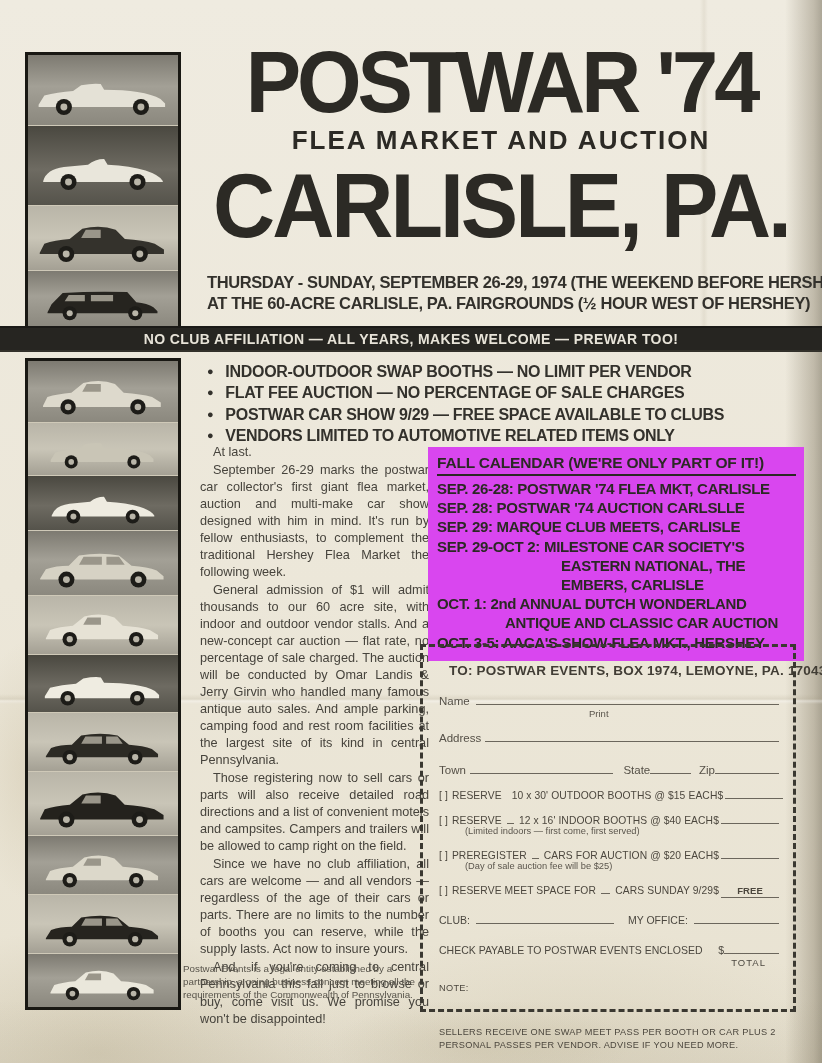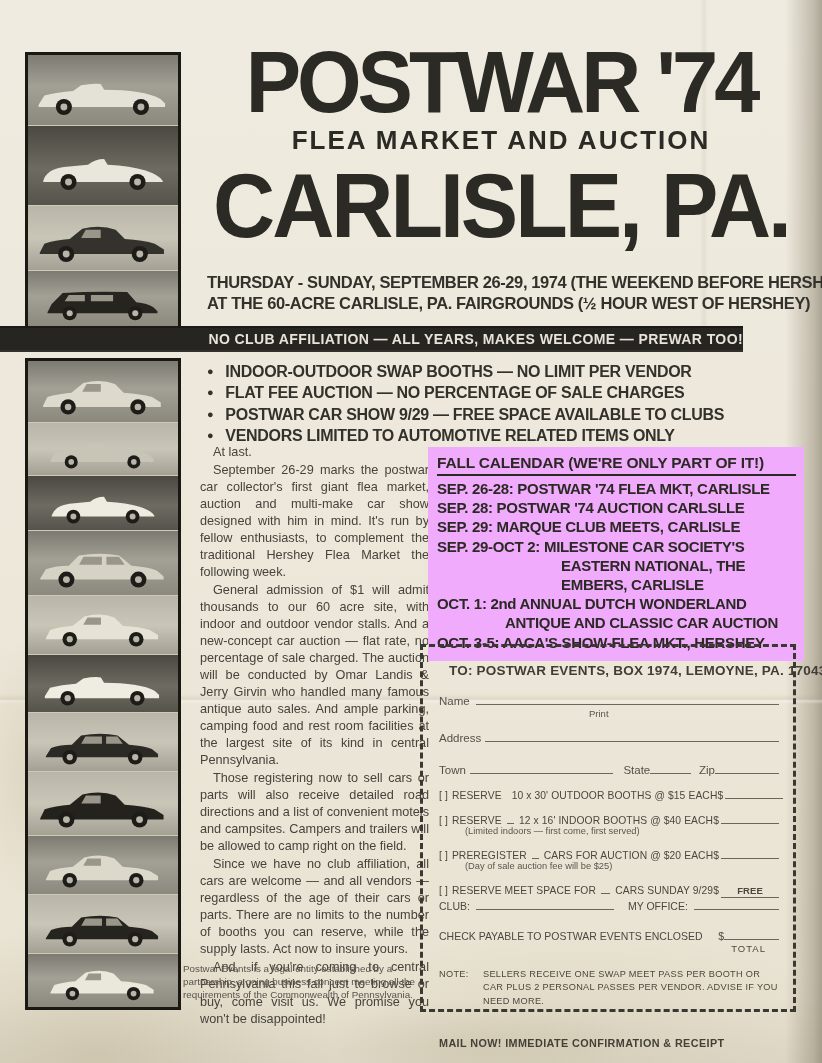--- a/index.html
+++ b/index.html
@@ -38,41 +38,41 @@
   .masthead{position:absolute;left:198px;top:41px;width:606px;text-align:center;color:#2c2a25;}
   .t1{font-size:83px;font-weight:bold;letter-spacing:-4px;line-height:1;white-space:nowrap;
       transform:scaleY(1.04);}
   .t-sub{font-size:26px;font-weight:bold;letter-spacing:2px;margin-top:1px;white-space:nowrap;}
   .t2{font-size:86px;font-weight:bold;letter-spacing:-3px;line-height:1;margin-top:6px;white-space:nowrap;
       transform:scaleY(1.05);}
   .dates{position:absolute;left:207px;top:272px;width:612px;font-size:16.5px;font-weight:bold;
       letter-spacing:-0.4px;line-height:1.27;color:#33312c;white-space:nowrap;}
 
   
-  .banner{position:absolute;left:0;top:326px;width:743px;height:26px;background:#262521;
+  .banner{position:absolute;left:0;top:326px;width:822px;height:26px;background:#262521;
       border-top:2px solid #1b1a17;border-bottom:2px solid #32302a;box-sizing:border-box;
-      display:flex;align-items:center;justify-content:flex-end;}
+      display:flex;align-items:center;justify-content:center;}
   .banner span{color:#e7e3d8;font-size:14px;font-weight:bold;letter-spacing:.4px;white-space:nowrap;}
 
   
   .bullets{position:absolute;left:207px;top:361px;width:606px;}
   .bullet{display:flex;align-items:baseline;font-size:16px;font-weight:bold;letter-spacing:-0.3px;
       line-height:1.33;color:#33312c;white-space:nowrap;}
   .bullet .dot{font-size:11px;margin-right:12px;position:relative;top:-2px;}
 
   
   .bodycol{position:absolute;left:200px;top:444px;width:229px;font-size:12.7px;line-height:1.34;
       color:#46433c;text-align:justify;}
   .bodycol p{margin:0 0 1px 0;text-indent:13px;}
   .legal{position:absolute;left:183px;top:962px;width:238px;font-size:9.8px;line-height:1.35;
       color:#57534a;text-align:left;}
 
   
   .calendar{position:absolute;left:428px;top:447px;width:376px;box-sizing:border-box;
-      background:#f0abfc;padding:7px 8px 9px 9px;color:#2b2924;}
+      background:#d946ef;padding:7px 8px 9px 9px;color:#2b2924;}
   .cal-head{font-size:15.5px;font-weight:bold;letter-spacing:-0.2px;border-bottom:2px solid #2b2924;
       padding-bottom:2px;margin-bottom:3px;white-space:nowrap;}
   .cal-line{font-size:15px;font-weight:bold;letter-spacing:-0.3px;line-height:1.28;white-space:nowrap;}
   .cal-ind1{padding-left:124px;}
   .cal-ind2{padding-left:68px;}
 
   
   .coupon{position:absolute;left:420px;top:644px;width:376px;height:368px;box-sizing:border-box;
       border:3px dashed #3a3831;padding:12px 14px 8px 16px;color:#4c4840;}
   .to-line{font-size:13.5px;font-weight:bold;letter-spacing:.2px;color:#413d35;margin:4px 0 14px 10px;white-space:nowrap;}
@@ -86,28 +86,28 @@
   .town-row{}
   .w-town{width:148px;margin-right:10px;}
   .w-state{width:42px;margin-right:8px;}
   .w-zip{width:66px;}
   .resv{display:flex;align-items:baseline;font-size:10.3px;letter-spacing:.1px;color:#4c473e;margin-top:10px;white-space:nowrap;}
   .resv .cb{margin-right:4px;}
   .resv .blank{width:42px;margin:0 5px;}
   .resv .amt{margin-left:auto;display:flex;align-items:baseline;}
   .resv .amt .aline{width:58px;margin-left:2px;text-align:center;font-size:9.5px;font-weight:bold;}
   .subnote{font-size:9.3px;color:#5a554c;margin:0 0 0 26px;}
-  .club-row{display:flex;align-items:baseline;font-size:10.5px;white-space:nowrap;}
+  .club-row{display:flex;align-items:baseline;font-size:10.5px;margin-top:14px;white-space:nowrap;}
   .club-row .fline{height:11px;}
   .check-row{display:flex;align-items:baseline;font-size:10.5px;margin-top:15px;white-space:nowrap;}
   .total-wrap{margin-left:auto;display:flex;flex-direction:column;align-items:center;}
   .total-wrap .top{display:flex;align-items:baseline;}
   .total-wrap .aline{width:55px;}
   .total-lbl{font-size:9.5px;letter-spacing:1px;margin-top:1px;}
-  .note-row{display:flex;font-size:9.2px;letter-spacing:.3px;color:#4c473e;margin-top:14px;line-height:1.45;}
+  .note-row{display:flex;font-size:9.2px;letter-spacing:.3px;color:#4c473e;margin-top:14px;line-height:1.45;flex-direction:column;}
   .note-row .lbl{flex:0 0 44px;}
   .mail-line{font-size:10.8px;font-weight:bold;letter-spacing:.4px;color:#443f37;margin-top:29px;}
 </style>
 </head>
 <body>
 
 <svg width="0" height="0" style="position:absolute" aria-hidden="true">
   <defs>
     <g id="car-conv">
       <path fill="currentColor" d="M4,30 L9,22 Q20,19 34,18 L41,13 Q52,11 58,12 L61,17 Q78,17 90,19 Q103,21 110,25 L114,29 L114,32 L4,32 Z"></path>

